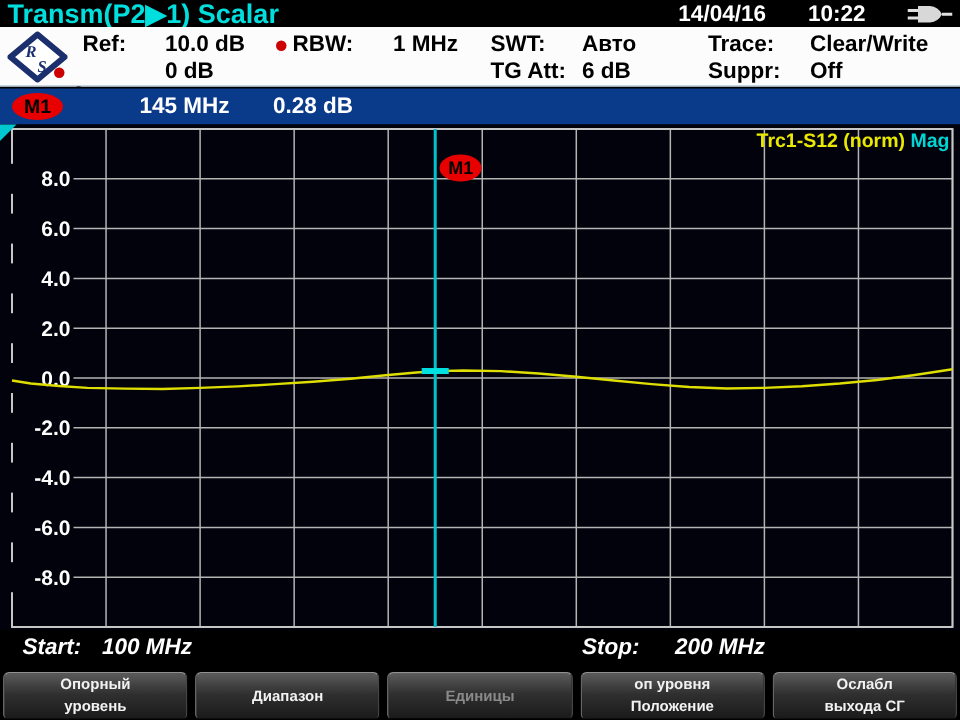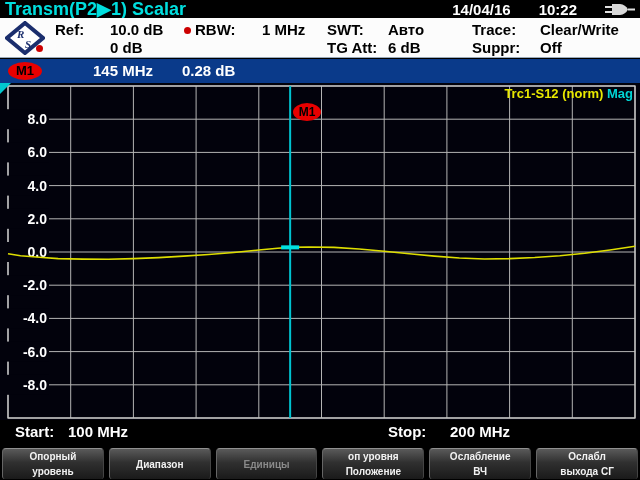--- a/index.html
+++ b/index.html
@@ -54,21 +54,21 @@
   .trc-label { position:absolute; right:7px; top:3px; font-size:13px; font-weight:bold; white-space:pre; }
   .trc-label .yel { color:#e8e800; }
   .trc-label .cya { color:#00d5d5; }
   .m1-graph {
     position:absolute; top:20px; width:28px; height:18px;
     background:#e80000; border-radius:50%; color:#000; font-size:12px; font-weight:bold;
     text-align:center; line-height:18px;
   }
   
   .freq-bar { position:absolute; left:0; top:420px; width:640px; height:26px; background:#000; }
-  .freq-bar span { position:absolute; top:3px; color:#fff; font-size:15px; font-weight:bold; }
+  .freq-bar span { position:absolute; top:3px; color:#fff; font-size:15px; font-weight:bold;font-style:italic; }
   #f-start-l{left:15px} #f-start-v{left:68px} #f-stop-l{left:388px} #f-stop-v{left:450px}
   
   .softkeys {
     position:absolute; left:0; top:446px; width:640px; height:34px; background:#000;
     display:flex; gap:5px; padding:2px 2px 1px 2px;
   }
   .softkey {
     flex:1; border-radius:4px 4px 3px 3px;
     background:linear-gradient(180deg,#5a5a5a 0%,#303030 45%,#1a1a1a 100%);
     border-top:1px solid #909090; border-left:1px solid #666; border-right:1px solid #444;
@@ -196,22 +196,18 @@
         <span></span>
     </div>
     <div class="softkey disabled">
       <span>Единицы</span>
     </div>
     <div class="softkey">
       <span>оп уровня</span>
         <span>Положение</span>
     </div>
     <div class="softkey">
-      <span>Ослабление</span>
-        <span>ВЧ</span>
-    </div>
-    <div class="softkey">
       <span>Ослабл</span>
         <span>выхода СГ</span>
     </div>
   </div>
 
 </div>
 
 </body></html>

